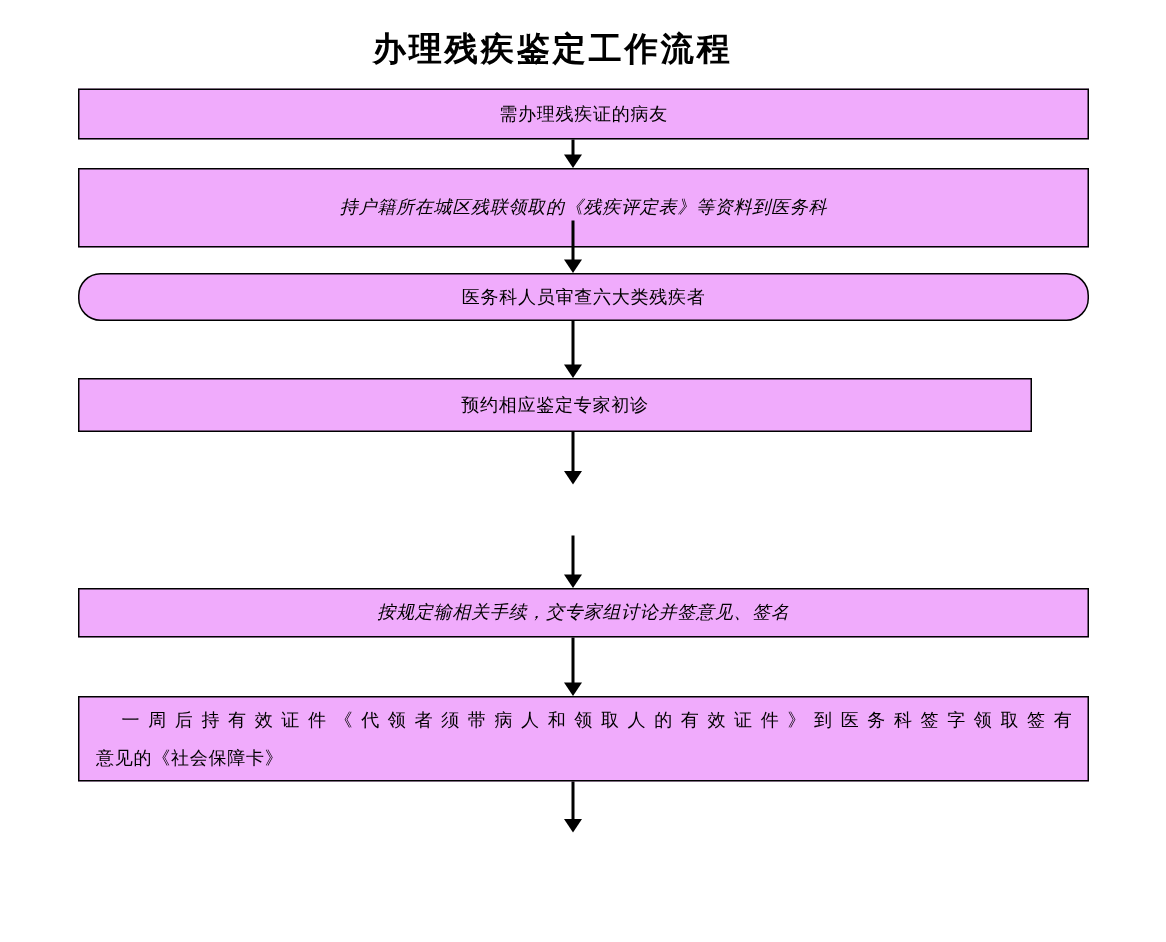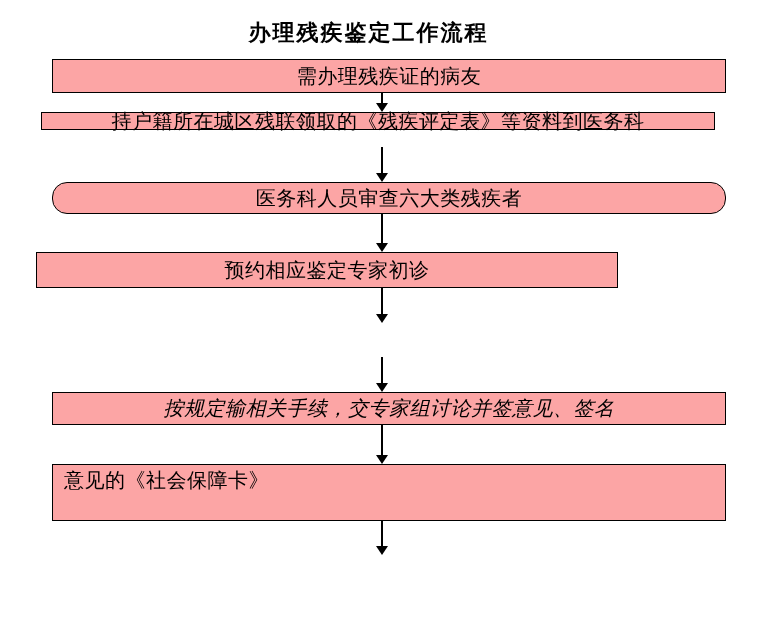--- a/index.html
+++ b/index.html
@@ -23,22 +23,22 @@
     width: 737px;
     text-align: center;
     font-size: 22px;
     font-weight: bold;
     letter-spacing: 2px;
   }
   .box {
     position: absolute;
     box-sizing: border-box;
     border: 1.5px solid #000000;
-    background: #fca5a5;
-    font-size: 20px;
+    background: #f0abfc;
+    font-size: 12px;
     letter-spacing: 0.5px;
   }
   .box.center {
     text-align: center;
     display: flex;
     align-items: center;
     justify-content: center;
   }
   .box.para {
     padding: 3px 10px 0 11px;
@@ -87,39 +87,39 @@
 
   <div class="box center" style="left:52px; top:59px; width:674px; height:34px;">
     <span>需办理残疾证的病友</span>
   </div>
 
   <div class="arrow" style="top:93px; height:19px;">
     <div class="arrow-line"></div>
     <div class="arrow-head"></div>
   </div>
 
-  <div class="box center" style="left:41px; top:112px; width:674px; height:18px;">
+  <div class="box center" style="left:52px; top:112px; width:674px; height:53px;font-style:italic;">
     <span>持户籍所在城区残联领取的《残疾评定表》等资料到医务科</span>
   </div>
 
   <div class="arrow" style="top:147px; height:35px;">
     <div class="arrow-line"></div>
     <div class="arrow-head"></div>
   </div>
 
   <div class="box center" style="left:52px; top:182px; width:674px; height:32px;border-radius:15px;">
     <span>医务科人员审查六大类残疾者</span>
   </div>
 
   <div class="arrow" style="top:214px; height:38px;">
     <div class="arrow-line"></div>
     <div class="arrow-head"></div>
   </div>
 
-  <div class="box center" style="left:36px; top:252px; width:582px; height:36px;">
+  <div class="box center" style="left:52px; top:252px; width:636px; height:36px;">
     <span>预约相应鉴定专家初诊</span>
   </div>
 
   <div class="arrow" style="top:288px; height:35px;">
     <div class="arrow-line"></div>
     <div class="arrow-head"></div>
   </div>
 
 
   <div class="arrow" style="top:357px; height:35px;">
@@ -130,20 +130,21 @@
   <div class="box center" style="left:52px; top:392px; width:674px; height:33px;font-style:italic;">
     <span>按规定输相关手续，交专家组讨论并签意见、签名</span>
   </div>
 
   <div class="arrow" style="top:425px; height:39px;">
     <div class="arrow-line"></div>
     <div class="arrow-head"></div>
   </div>
 
   <div class="box para" style="left:52px; top:464px; width:674px; height:57px;">
+    <div class="line line-first">一周后持有效证件《代领者须带病人和领取人的有效证件》到医务科签字领取签有</div>
     <div class="line line-rest">意见的《社会保障卡》</div>
   </div>
 
   <div class="arrow" style="top:521px; height:34px;">
     <div class="arrow-line"></div>
     <div class="arrow-head"></div>
   </div>
 
 
 </div>

